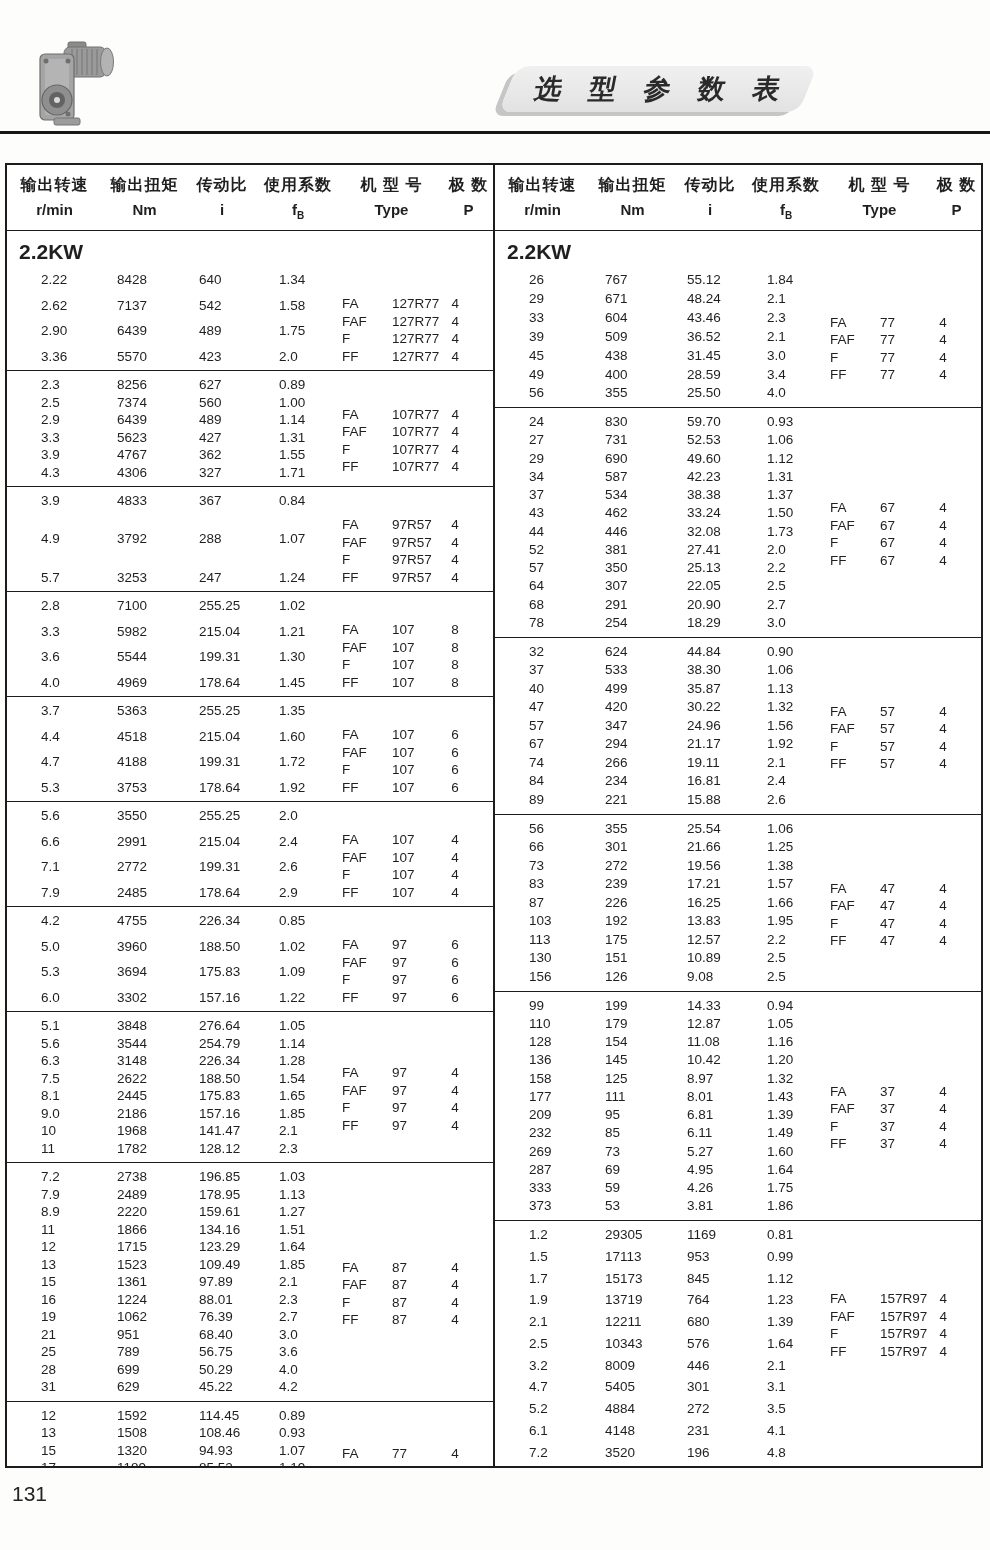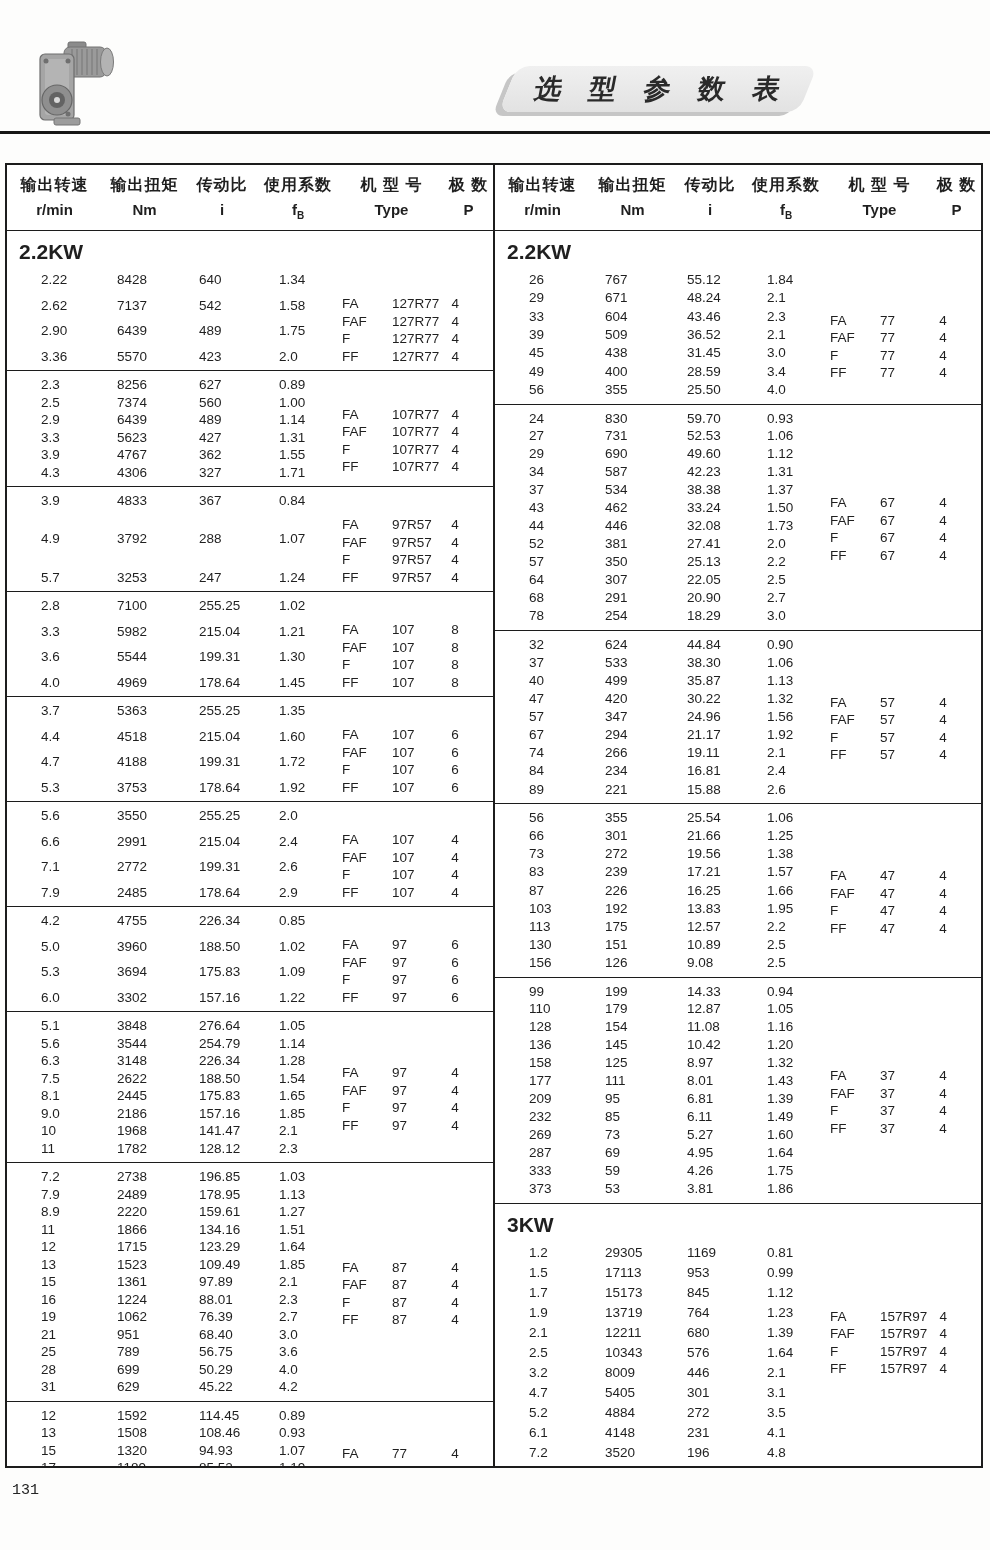--- a/index.html
+++ b/index.html
@@ -54,21 +54,21 @@
   .rows { flex:0 0 335px; width:335px; display:flex; flex-direction:column; justify-content:space-between; }
   .drow {
     display:grid; grid-template-columns:76px 82px 80px 60px;
     padding-left:34px; line-height:17.5px; font-size:13.5px;
   }
   .types { flex:1; display:flex; flex-direction:column; justify-content:center; padding-right:22px;margin-top:24px; }
   .types.offset { justify-content:flex-start; }
   .trow { display:grid; grid-template-columns:50px 1fr 32px; line-height:17.5px; font-size:13.5px; }
   .tp { text-align:center; }
 
-  .page-number { position:absolute; left:12px; top:1482px; font-size:15px; color:#242424;font-family:Liberation Mono, monospace; }
+  .page-number { position:absolute; left:12px; top:1482px; font-size:21px; color:#242424; }
 </style>
 </head>
 <body>
 
 <div class="motor">
   <svg width="100" height="92" viewBox="0 0 100 92">
     <rect x="44" y="6" width="18" height="12" rx="2" fill="#8b8b8b" stroke="#727272" stroke-width="1"></rect>
     <rect x="40" y="11" width="42" height="30" rx="6" fill="#9a9a9a" stroke="#737373" stroke-width="1"></rect>
     <path d="M48 13 v26 M53 13 v26 M58 13 v26 M63 13 v26 M68 13 v26 M73 13 v26" stroke="#828282" stroke-width="1.5" fill="none"></path>
     <ellipse cx="83" cy="26" rx="6.5" ry="14" fill="#b3b3b3" stroke="#7a7a7a" stroke-width="1"></ellipse>
@@ -1177,21 +1177,20 @@
               </div>
               <div class="trow">
                 <span class="tprefix">FF</span>
                 <span class="tsize">37</span>
                 <span class="tp">4</span>
               </div>
             </div>
           </div>
         </div>
         <div class="section">
-          <div class="section-heading">3KW</div>
           <div class="block">
             <div class="rows">
               <div class="drow">
                 <span class="dcell">1.2</span>
                 <span class="dcell">29305</span>
                 <span class="dcell">1169</span>
                 <span class="dcell">0.81</span>
               </div>
               <div class="drow">
                 <span class="dcell">1.5</span>

